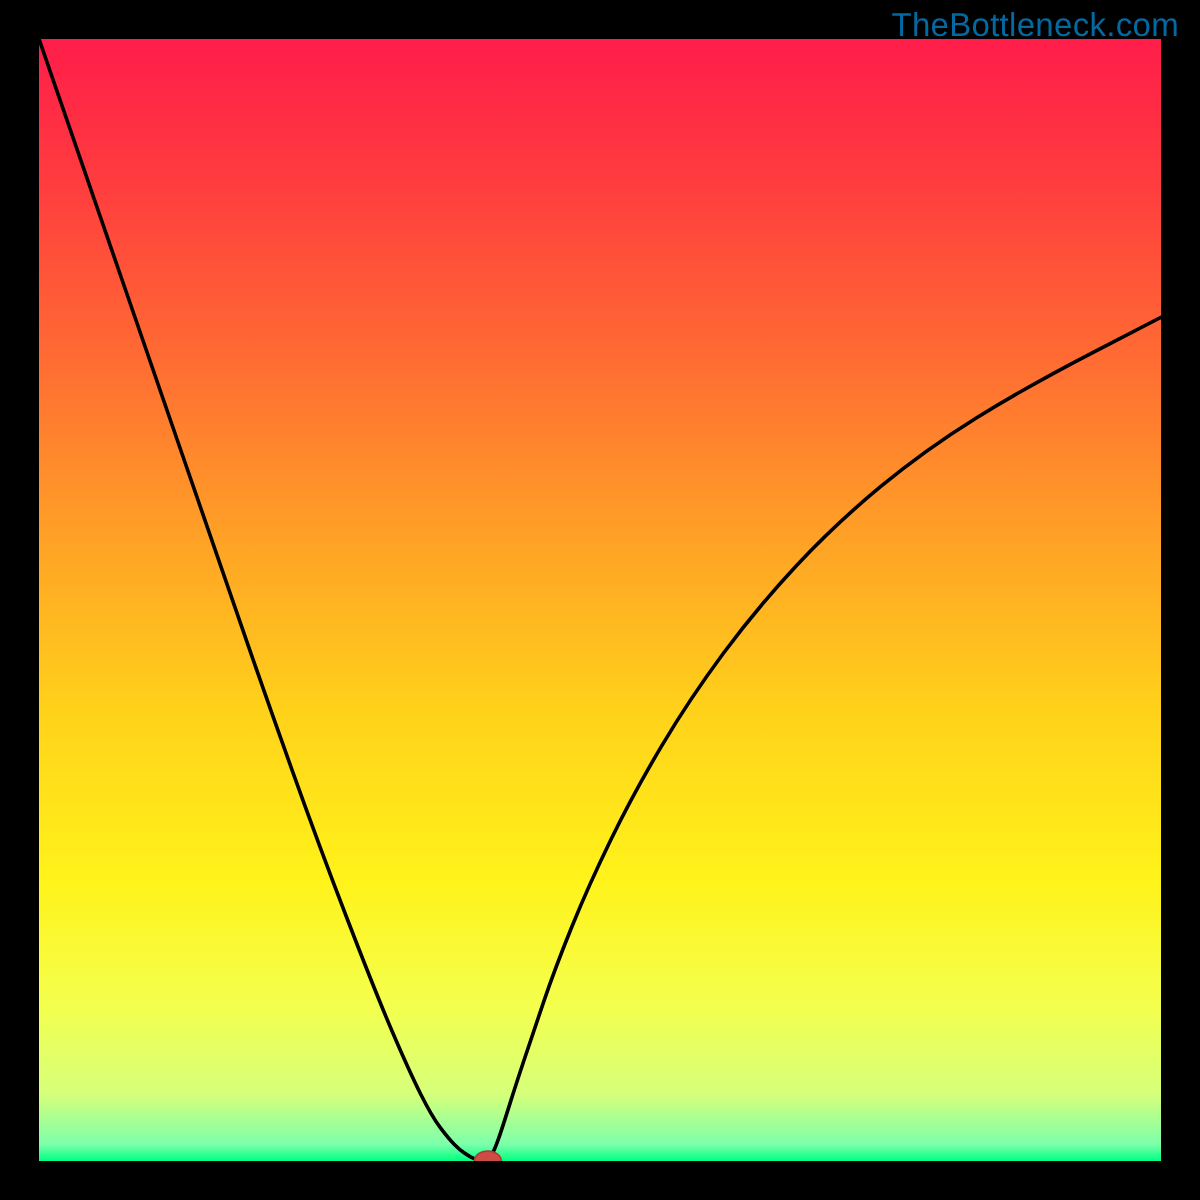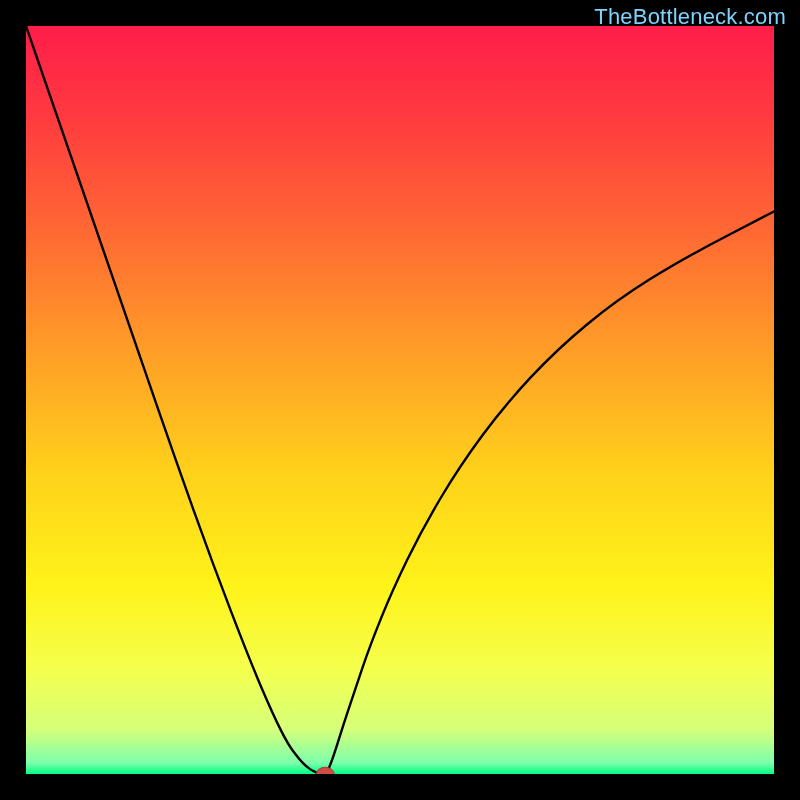--- a/index.html
+++ b/index.html
@@ -14,21 +14,21 @@
   .outer {
     position: relative;
     width: 800px;
     height: 800px;
     background: #000;
   }
   .watermark {
     position: absolute;
     top: 4px;
     right: 14px;
-    color: #7dd3fc;
+    color: #0369a1;
     font-size: 22px;
     font-weight: 500;
     letter-spacing: 0.2px;
     z-index: 5;
     user-select: none;
   }
   .plot-wrap {
     position: absolute;
     left: 26px;
     top: 26px;

